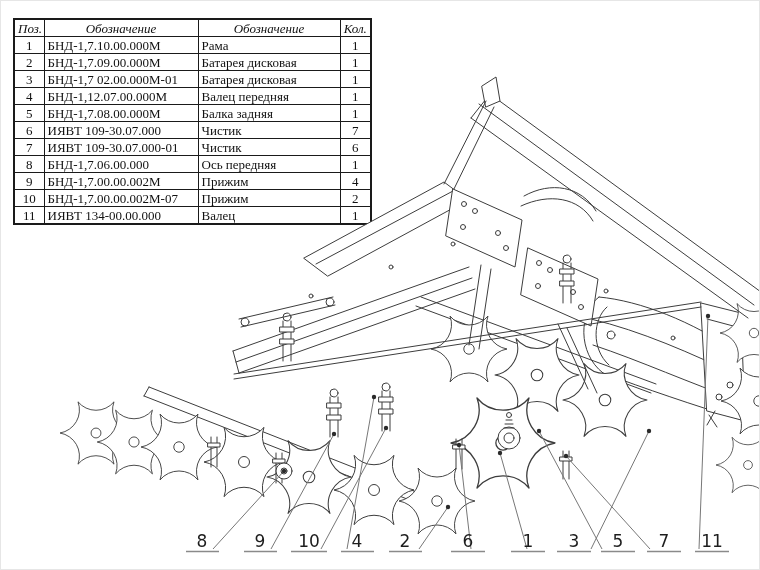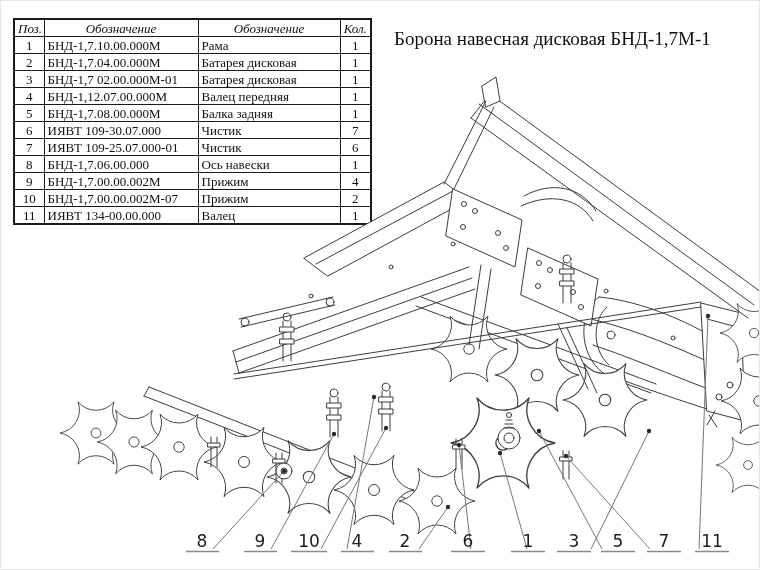--- a/index.html
+++ b/index.html
@@ -47,21 +47,21 @@
       </thead>
     <tbody>
         <tr>
           <td class="c">1</td>
           <td>БНД-1,7.10.00.000М</td>
           <td>Рама</td>
           <td class="c">1</td>
         </tr>
         <tr>
           <td class="c">2</td>
-          <td>БНД-1,7.04.00.000М</td>
+          <td>БНД-1,7.09.00.000М</td>
           <td>Батарея дисковая</td>
           <td class="c">1</td>
         </tr>
         <tr>
           <td class="c">3</td>
           <td>БНД-1,7 02.00.000М-01</td>
           <td>Батарея дисковая</td>
           <td class="c">1</td>
         </tr>
         <tr>
@@ -77,28 +77,28 @@
           <td class="c">1</td>
         </tr>
         <tr>
           <td class="c">6</td>
           <td>ИЯВТ 109-30.07.000</td>
           <td>Чистик</td>
           <td class="c">7</td>
         </tr>
         <tr>
           <td class="c">7</td>
-          <td>ИЯВТ 109-25.07.000-01</td>
+          <td>ИЯВТ 109-30.07.000-01</td>
           <td>Чистик</td>
           <td class="c">6</td>
         </tr>
         <tr>
           <td class="c">8</td>
           <td>БНД-1,7.06.00.000</td>
-          <td>Ось навески</td>
+          <td>Ось передняя</td>
           <td class="c">1</td>
         </tr>
         <tr>
           <td class="c">9</td>
           <td>БНД-1,7.00.00.002М</td>
           <td>Прижим</td>
           <td class="c">4</td>
         </tr>
         <tr>
           <td class="c">10</td>
@@ -108,21 +108,20 @@
         </tr>
         <tr>
           <td class="c">11</td>
           <td>ИЯВТ 134-00.00.000</td>
           <td>Валец</td>
           <td class="c">1</td>
         </tr>
       </tbody>
   </table>
 
-  <div class="title">Борона навесная дисковая БНД-1,7М-1</div>
 
   <svg class="draw" width="760" height="570" viewBox="0 0 760 570">
     <defs>
       <g id="disc" class="pl">
         <path d="M40 0 A26 26 0 0 0 20 34.64 A26 26 0 0 0 -20 34.64 A26 26 0 0 0 -40 0
                  A26 26 0 0 0 -20 -34.64 A26 26 0 0 0 20 -34.64 A26 26 0 0 0 40 0 Z"></path>
         <circle r="5.5"></circle>
       </g>
     </defs>
 

